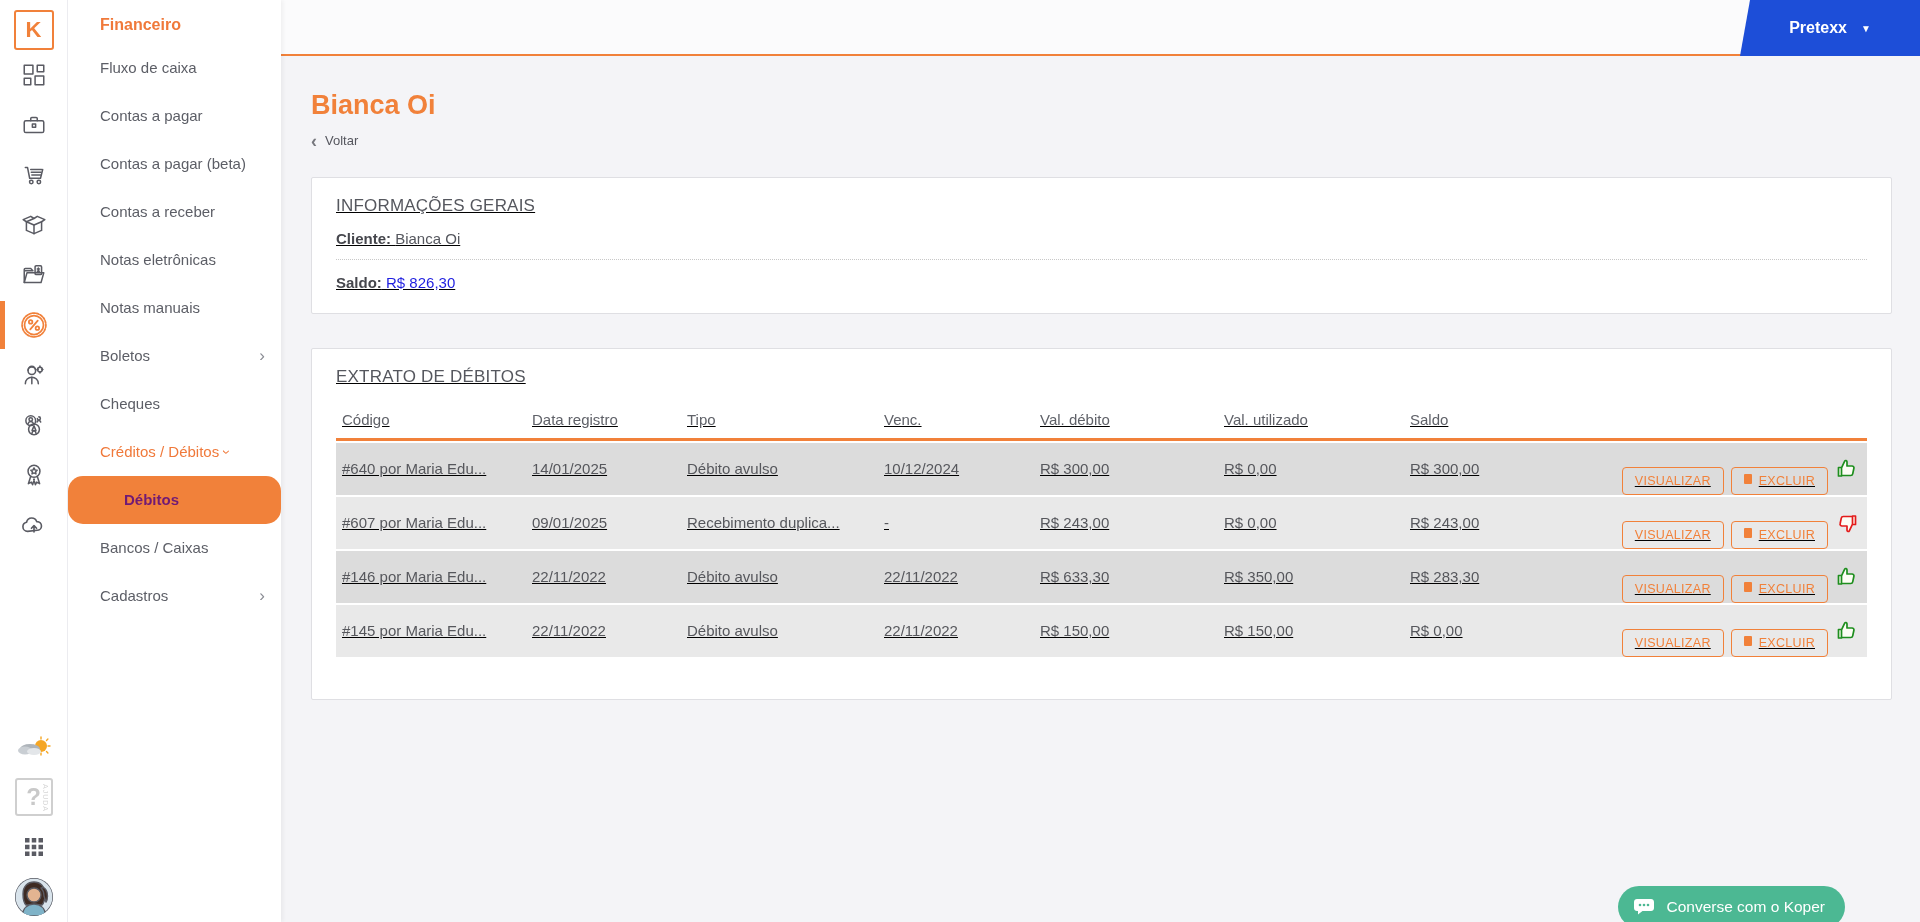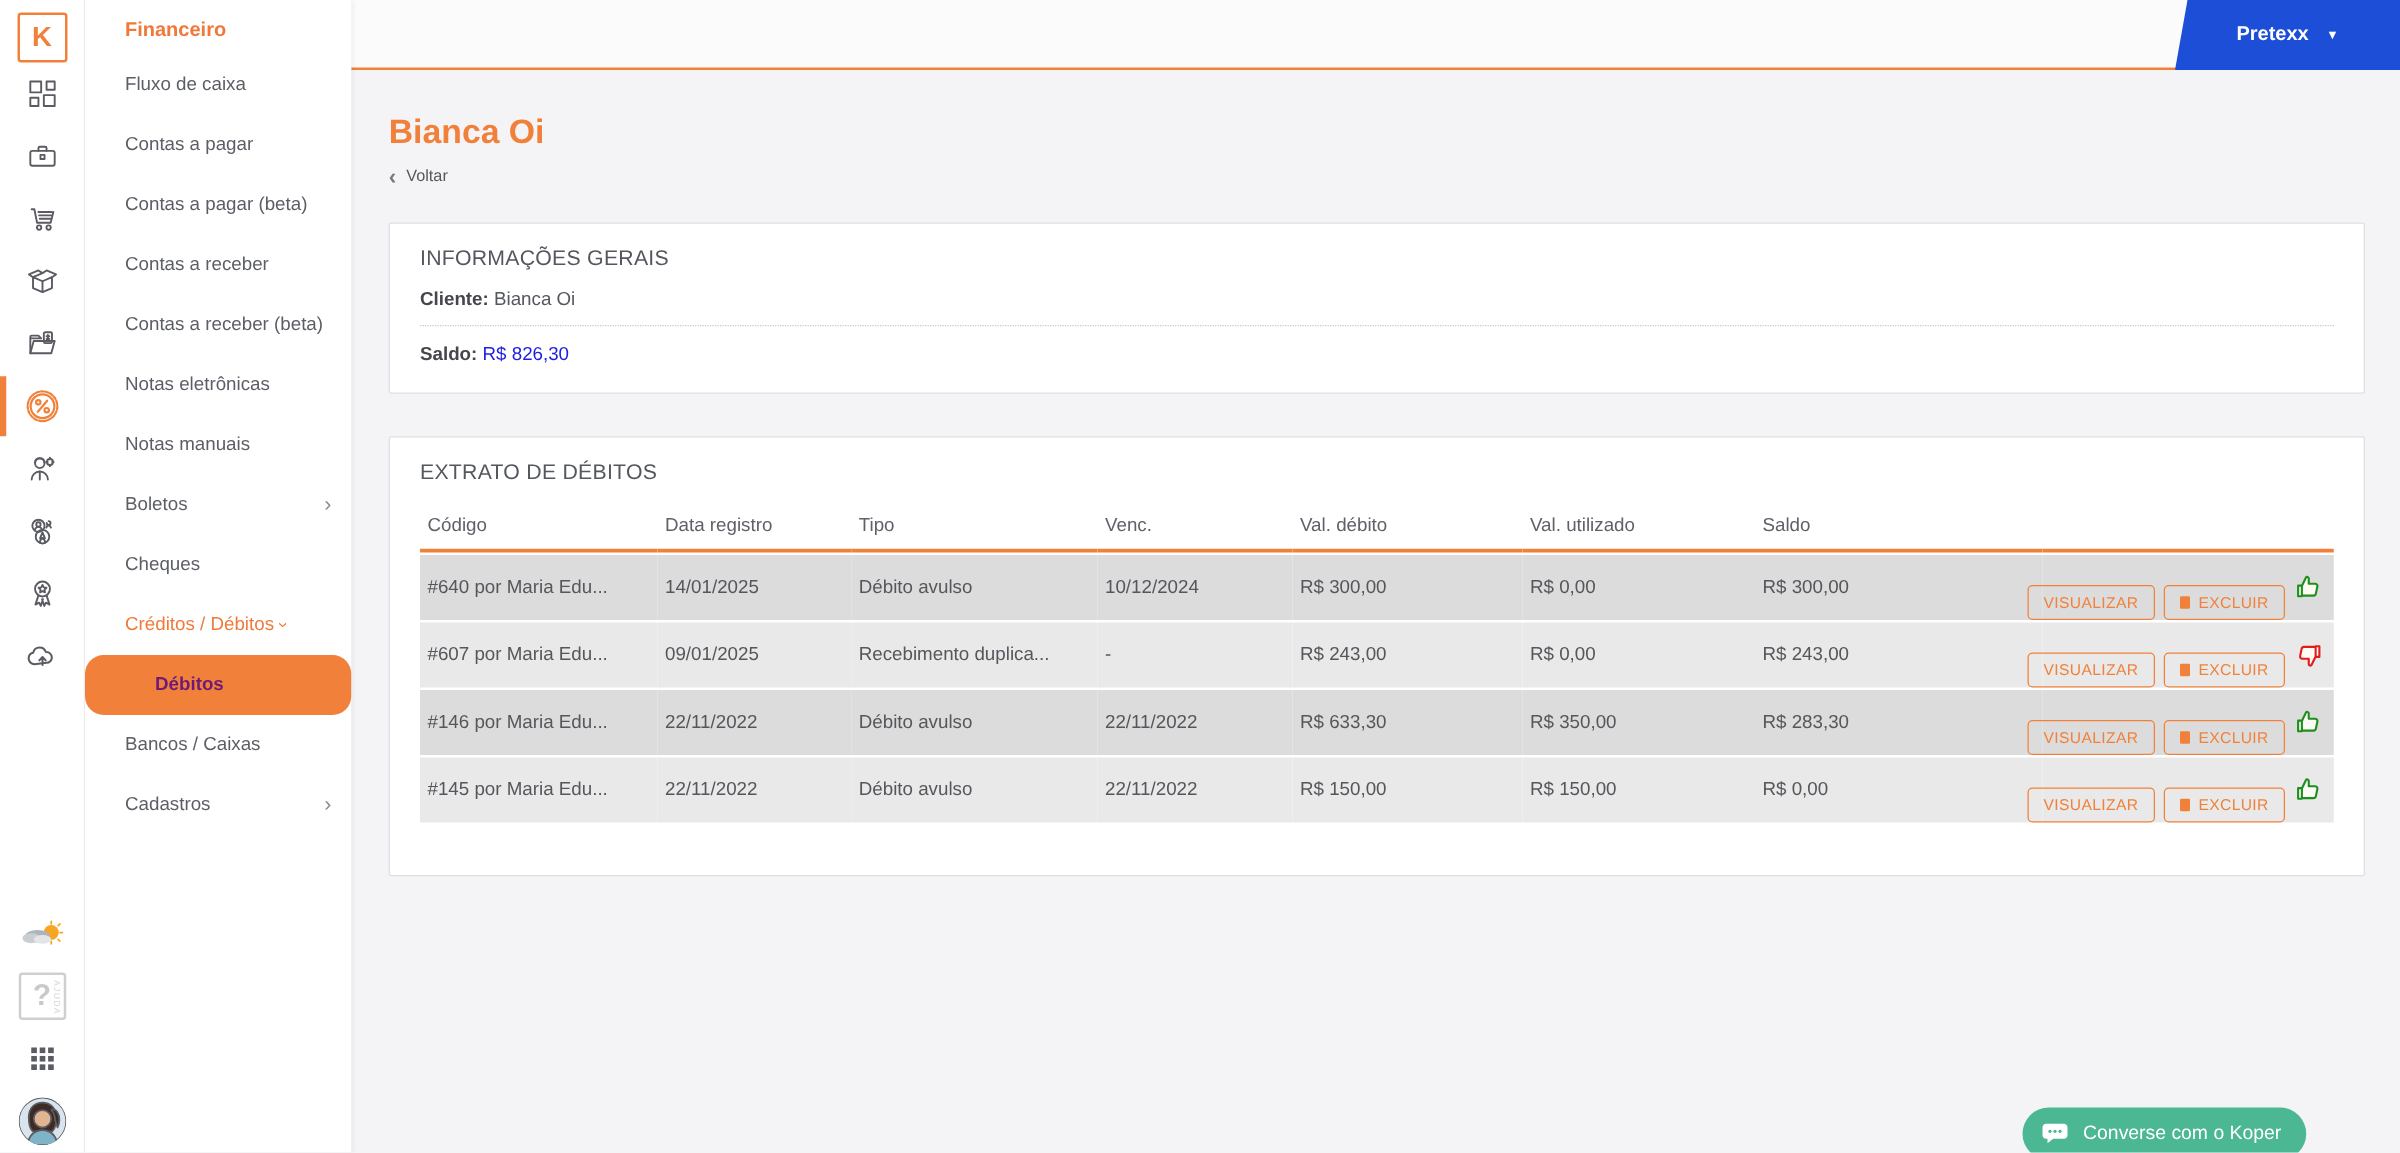--- a/index.html
+++ b/index.html
@@ -47,41 +47,41 @@
     display:flex; align-items:center; justify-content:center; gap:14px;
     color:#fff; font-size:16px; font-weight:bold; cursor:pointer; }
   .tenant-caret { font-size:10px; }
 
   .content { flex:1; overflow:hidden; padding:34px 28px 0 30px; }
   .page-title { color:#F1813A; font-size:27px; font-weight:bold; }
   .back-link { margin-top:12px; display:inline-flex; align-items:center; gap:8px;
     font-size:13px; color:#55565E; cursor:pointer; }
   .back-chev { font-size:18px; color:#77787E; font-weight:bold; line-height:10px; }
 
-  .card { background:#fff; border:1px solid #DFDFE3; border-radius:2px; margin-top:26px; padding:18px 24px 22px; }
+  .card { background:#fff; border:1px solid #DFDFE3; border-radius:2px; margin-top:26px; padding:18px 24px 22px;text-decoration:underline; }
   .card-title { font-size:17px; color:#55575E; letter-spacing:.2px; }
   .info-row { margin-top:14px; font-size:15px; color:#55575E; }
   .info-row b { color:#46474D; }
   .dotted-sep { border-bottom:1px dotted #C8C8C8; margin:12px 0; }
   .val-blue { color:#1F1FE0; }
   .val-red { color:#E60505; }
 
   .card.extrato { margin-top:34px; padding-bottom:40px; }
   table.debits { width:100%; margin-top:16px; border-collapse:separate; border-spacing:0 2px; table-layout:fixed; }
   table.debits th { text-align:left; font-weight:normal; font-size:15px; color:#5F6168;
     padding:6px 6px 10px; border-bottom:3px solid #F1813A; }
   table.debits td { font-size:15px; color:#56575C; padding:0 6px; height:30px; }
   tbody tr:nth-child(odd)  td { background:#DCDCDC; }
   tbody tr:nth-child(even) td { background:#E9E9E9; }
   .col-code{width:190px;} .col-date{width:155px;} .col-type{width:197px;} .col-due{width:156px;}
   .col-deb{width:184px;} .col-used{width:186px;} .col-bal{width:230px;} .col-act{width:auto;}
   .actions { display:flex; align-items:center; justify-content:flex-end; gap:7px; padding-right:2px; }
   .btn { border:1px solid #F1813A; color:#F1813A; background:transparent; border-radius:4px;
     font-size:12.5px; letter-spacing:.3px; padding:6px 12px; cursor:pointer;
-    display:inline-flex; align-items:center; gap:7px; font-family:inherit;margin-top:24px; }
+    display:inline-flex; gap:7px; font-family:inherit;margin-top:24px; }
   .trash-glyph { width:8px; height:10px; background:#F1813A; border-radius:1px; display:inline-block; }
   .thumb { width:24px; height:24px; display:inline-flex; cursor:pointer; }
   .thumb svg { fill:#FDFDF5; stroke-width:1.7; stroke-linejoin:round; }
   .thumb-up svg { stroke:#1E8E1E; }
   .thumb-down svg { stroke:#E31B1B; transform:rotate(180deg); }
 
   .chat-fab { position:absolute; right:75px; bottom:-6px; height:42px; background:#4CB893;
     border-radius:21px; display:flex; align-items:center; gap:10px; padding:0 20px 0 14px;
     color:#fff; font-size:15.5px; cursor:pointer; z-index:10; }
 </style>
@@ -232,23 +232,20 @@
       <span>Fluxo de caixa</span>
     </div>
     <div class="side-item">
       <span>Contas a pagar</span>
     </div>
     <div class="side-item">
       <span>Contas a pagar (beta)</span>
     </div>
     <div class="side-item">
       <span>Contas a receber</span>
-    </div>
-    <div class="side-item">
-      <span>Contas a receber (beta)</span>
     </div>
     <div class="side-item">
       <span>Notas eletrônicas</span>
     </div>
     <div class="side-item">
       <span>Notas manuais</span>
     </div>
     <div class="side-item">
       <span>Boletos</span>
       <span class="chev-right">›</span>

